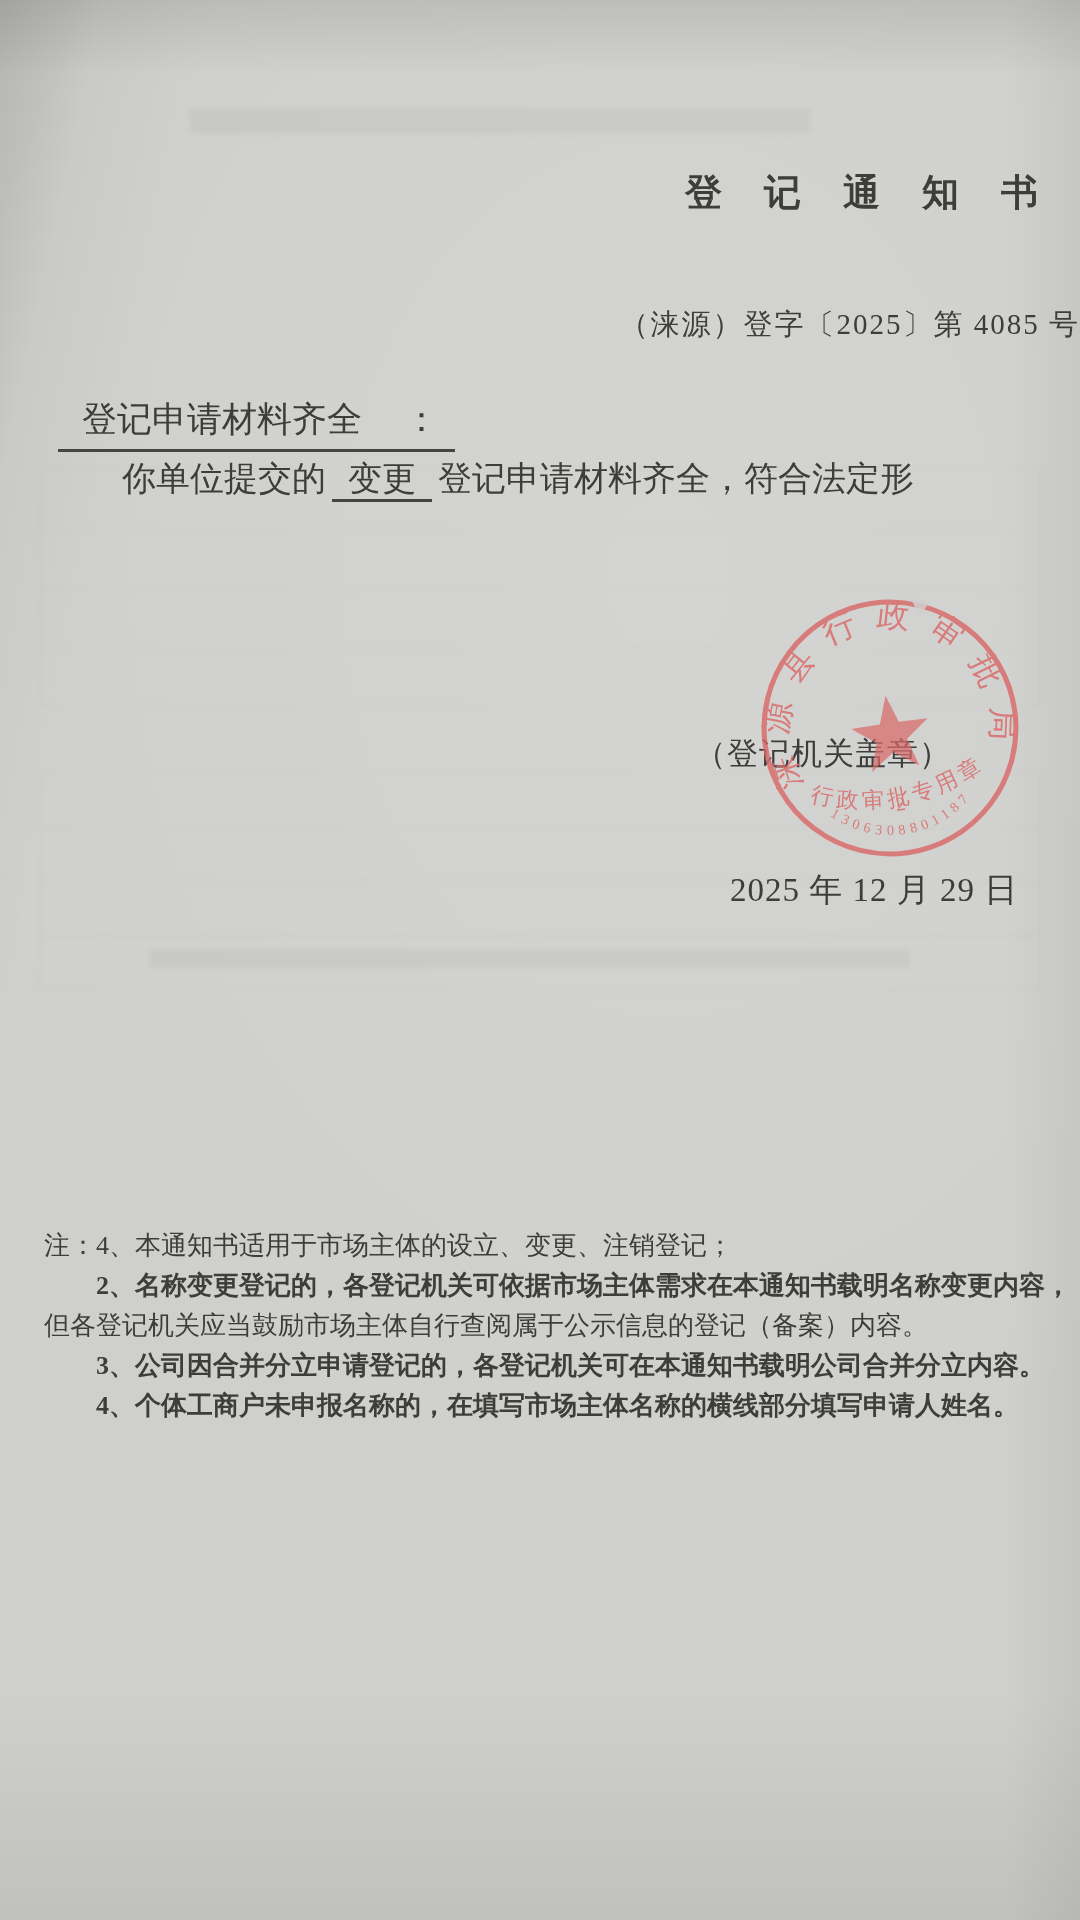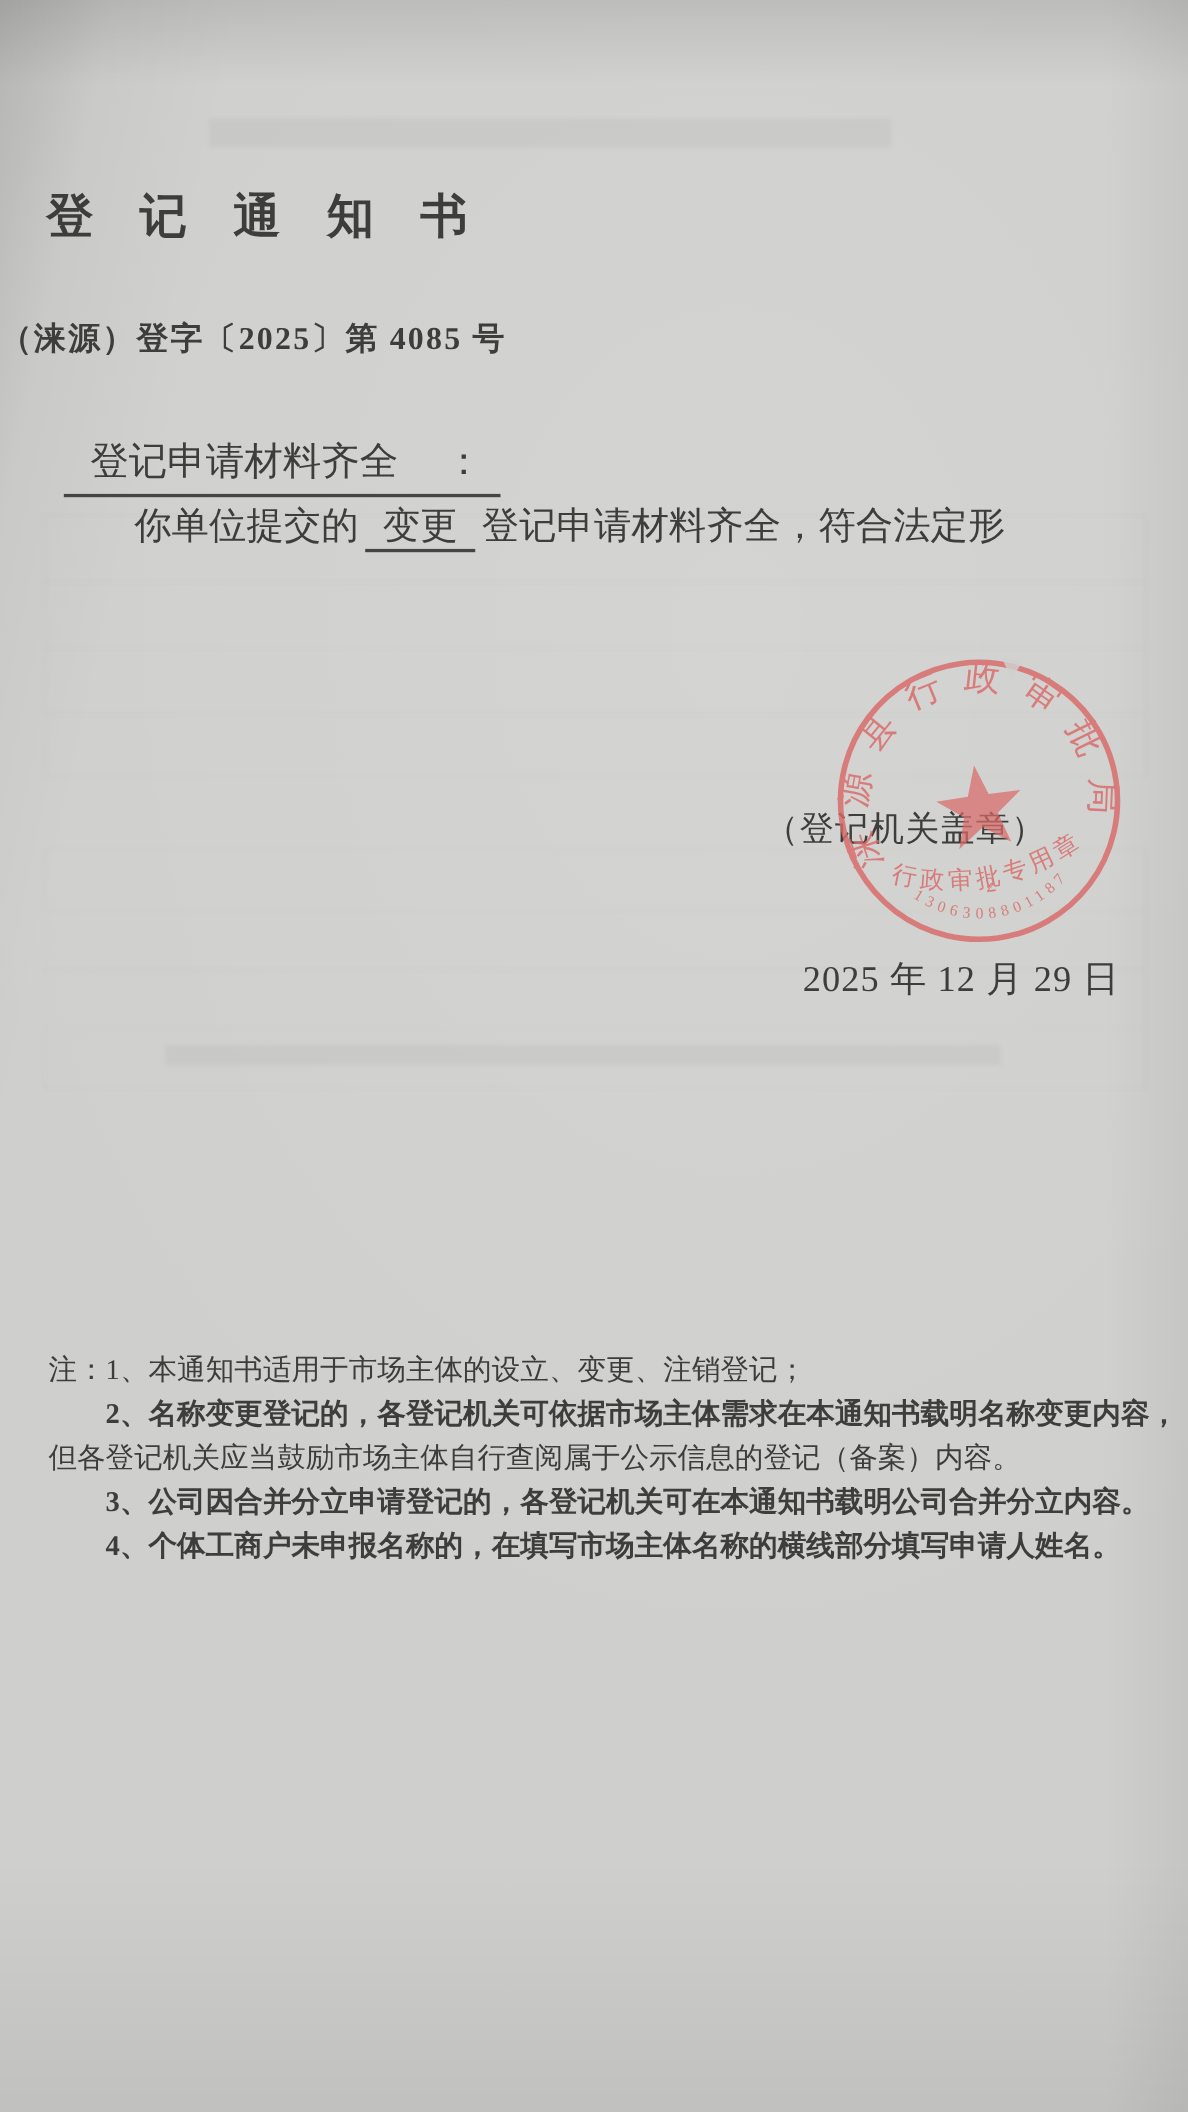--- a/index.html
+++ b/index.html
@@ -12,24 +12,24 @@
       linear-gradient(180deg, rgba(0,0,0,.10) 0%, rgba(0,0,0,0) 4%),
       linear-gradient(0deg, rgba(0,0,0,.07) 0%, rgba(0,0,0,0) 12%),
       linear-gradient(270deg, rgba(0,0,0,.05) 0%, rgba(0,0,0,0) 7%),
       #cfcfcd;}
   
   .ghost{position:absolute;filter:blur(2px);pointer-events:none;}
   .ghost-bar{background:rgba(70,70,68,.055);}
   .ghost-box{border:1px solid rgba(70,70,68,.05);}
   .ghost-row{position:absolute;left:0;right:0;height:1px;background:rgba(70,70,68,.05);}
 
-  .title{position:absolute;left:0;top:168px;width:1080px;text-align:left;
-         font-size:43px;font-weight:bold;letter-spacing:42px;text-indent:42px;}
-  .doc-number{position:absolute;left:0;top:288px;width:1080px;text-align:left;
-         font-size:29px;letter-spacing:2px;font-weight:bold;}
+  .title{position:absolute;left:0;top:168px;width:1080px;text-align:right;
+         font-size:37px;font-weight:bold;letter-spacing:42px;text-indent:42px;}
+  .doc-number{position:absolute;left:0;top:305px;width:1080px;text-align:right;
+         font-size:29px;letter-spacing:2px;}
   .addressee{position:absolute;left:58px;top:396px;font-size:35px;}
   .addr-underline{display:inline-block;border-bottom:3px solid #45454ted3;}
   .addr-underline{border-bottom:3px solid #454543;padding:0 16px 6px 24px;}
   .addr-gap{display:inline-block;width:42px;}
   .body-block{position:absolute;left:62px;top:446px;width:980px;
          font-size:34px;line-height:66px;}
   .body-indent{display:inline-block;width:60px;}
   .blank{display:inline-block;border-bottom:3px solid #454543;
          padding:0 16px;margin:0 6px;line-height:40px;}
   .seal-caption{position:absolute;left:695px;top:733px;font-size:31px;letter-spacing:1px;}
@@ -99,20 +99,20 @@
         <textPath href="#arcCode" startOffset="50%" text-anchor="middle">1306308801187</textPath>
       </text>
 
       <polygon points="168,6 186,12 174,26" fill="#cfcfcd" opacity="0.85"></polygon>
     </svg>
   </div>
 
   <div class="issue-date">2025 年 12 月 29 日</div>
 
   <div class="notes">
-    <div class="note-line">注：1、本通知书适用于市场主体的设立、变更、注销登记；</div>
+    <div class="note-line">注：4、本通知书适用于市场主体的设立、变更、注销登记；</div>
     <div class="note-line note-indent">2、名称变更登记的，各登记机关可依据市场主体需求在本通知书载明名称变更内容，</div>
     <div class="note-line">但各登记机关应当鼓励市场主体自行查阅属于公示信息的登记（备案）内容。</div>
     <div class="note-line note-indent">3、公司因合并分立申请登记的，各登记机关可在本通知书载明公司合并分立内容。</div>
     <div class="note-line note-indent">4、个体工商户未申报名称的，在填写市场主体名称的横线部分填写申请人姓名。</div>
   </div>
 
 </div>
 
 </body></html>

